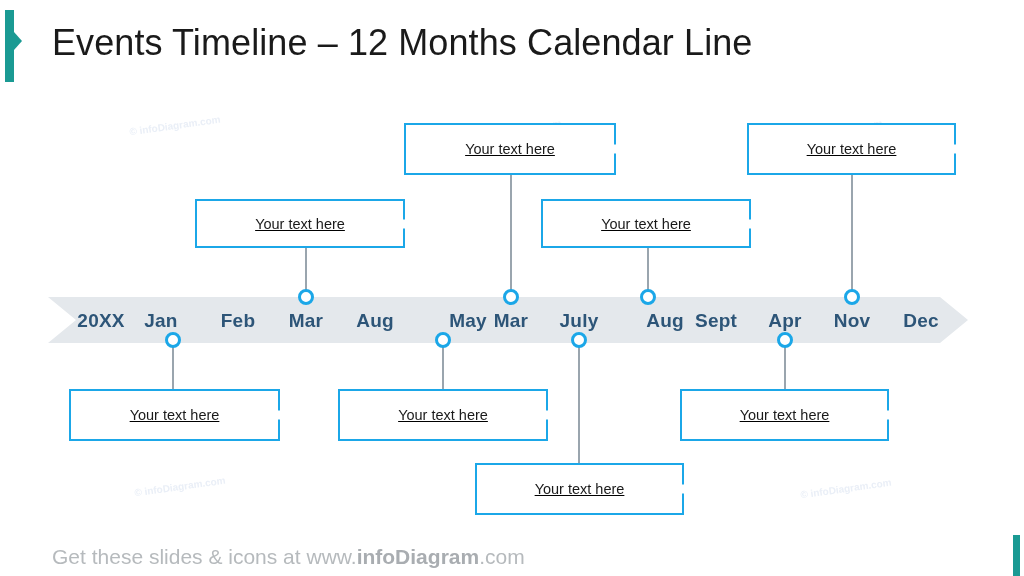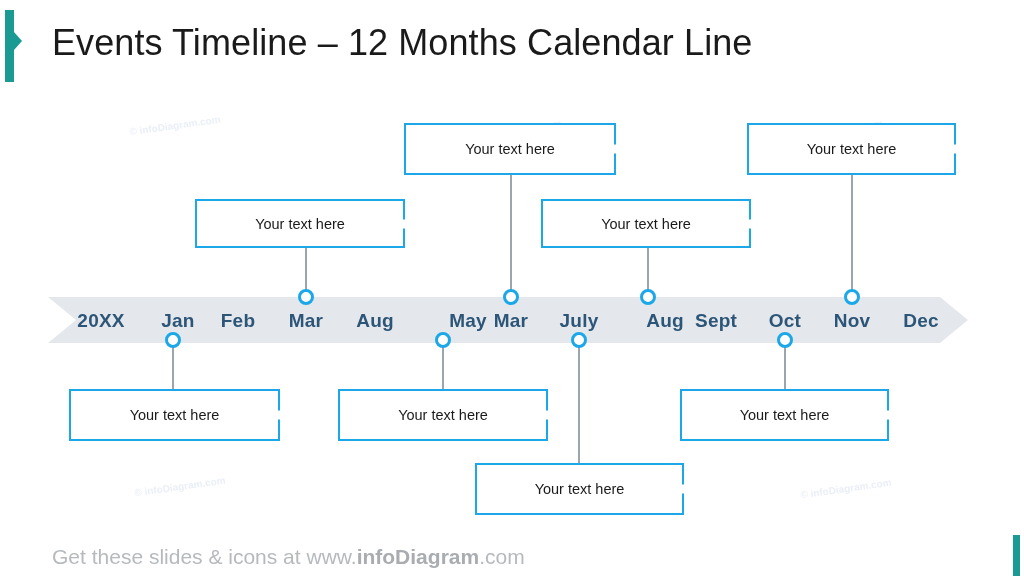--- a/index.html
+++ b/index.html
@@ -106,20 +106,21 @@
   
   .txt-box {
     position: absolute;
     box-sizing: border-box;
     background: #ffffff;
     border: 2.5px solid #1ba7e8;
     display: flex;
     align-items: center;
     justify-content: center;
     z-index: 4;
+    text-decoration: underline;
   }
   .txt-box .label {
     font-size: 14.5px;
     color: #1a1a1a;
     font-weight: 400;
     white-space: nowrap;
   }
   
   .txt-box .notch {
     position: absolute;
@@ -189,30 +190,30 @@
       <div class="connector" style="left: 173px; top: 340px; height: 49px;"></div>
       <div class="connector" style="left: 443px; top: 340px; height: 49px;"></div>
       <div class="connector" style="left: 785px; top: 340px; height: 49px;"></div>
       <div class="connector" style="left: 579px; top: 340px; height: 123px;"></div>
     </div>
 
   <div class="timeline-bar"></div>
 
   <div id="month-layer">
       <div class="month-label" style="left: 101px;">20XX</div>
-      <div class="month-label" style="left: 178px;">Jan</div>
+      <div class="month-label" style="left: 161px;">Jan</div>
       <div class="month-label" style="left: 238px;">Feb</div>
       <div class="month-label" style="left: 306px;">Mar</div>
       <div class="month-label" style="left: 375px;">Aug</div>
       <div class="month-label" style="left: 468px;">May</div>
       <div class="month-label" style="left: 511px;">Mar</div>
       <div class="month-label" style="left: 579px;">July</div>
       <div class="month-label" style="left: 648px; margin-left: 17px;">Aug</div>
       <div class="month-label" style="left: 716px;">Sept</div>
-      <div class="month-label" style="left: 785px;">Oct</div>
+      <div class="month-label" style="left: 785px;">Apr</div>
       <div class="month-label" style="left: 852px;">Nov</div>
       <div class="month-label" style="left: 921px;">Dec</div>
     </div>
 
   <div id="marker-layer">
       <div class="marker" style="left: 306px; top: 297px;"></div>
       <div class="marker" style="left: 511px; top: 297px;"></div>
       <div class="marker" style="left: 648px; top: 297px;"></div>
       <div class="marker" style="left: 852px; top: 297px;"></div>
       <div class="marker" style="left: 173px; top: 340px;"></div>

